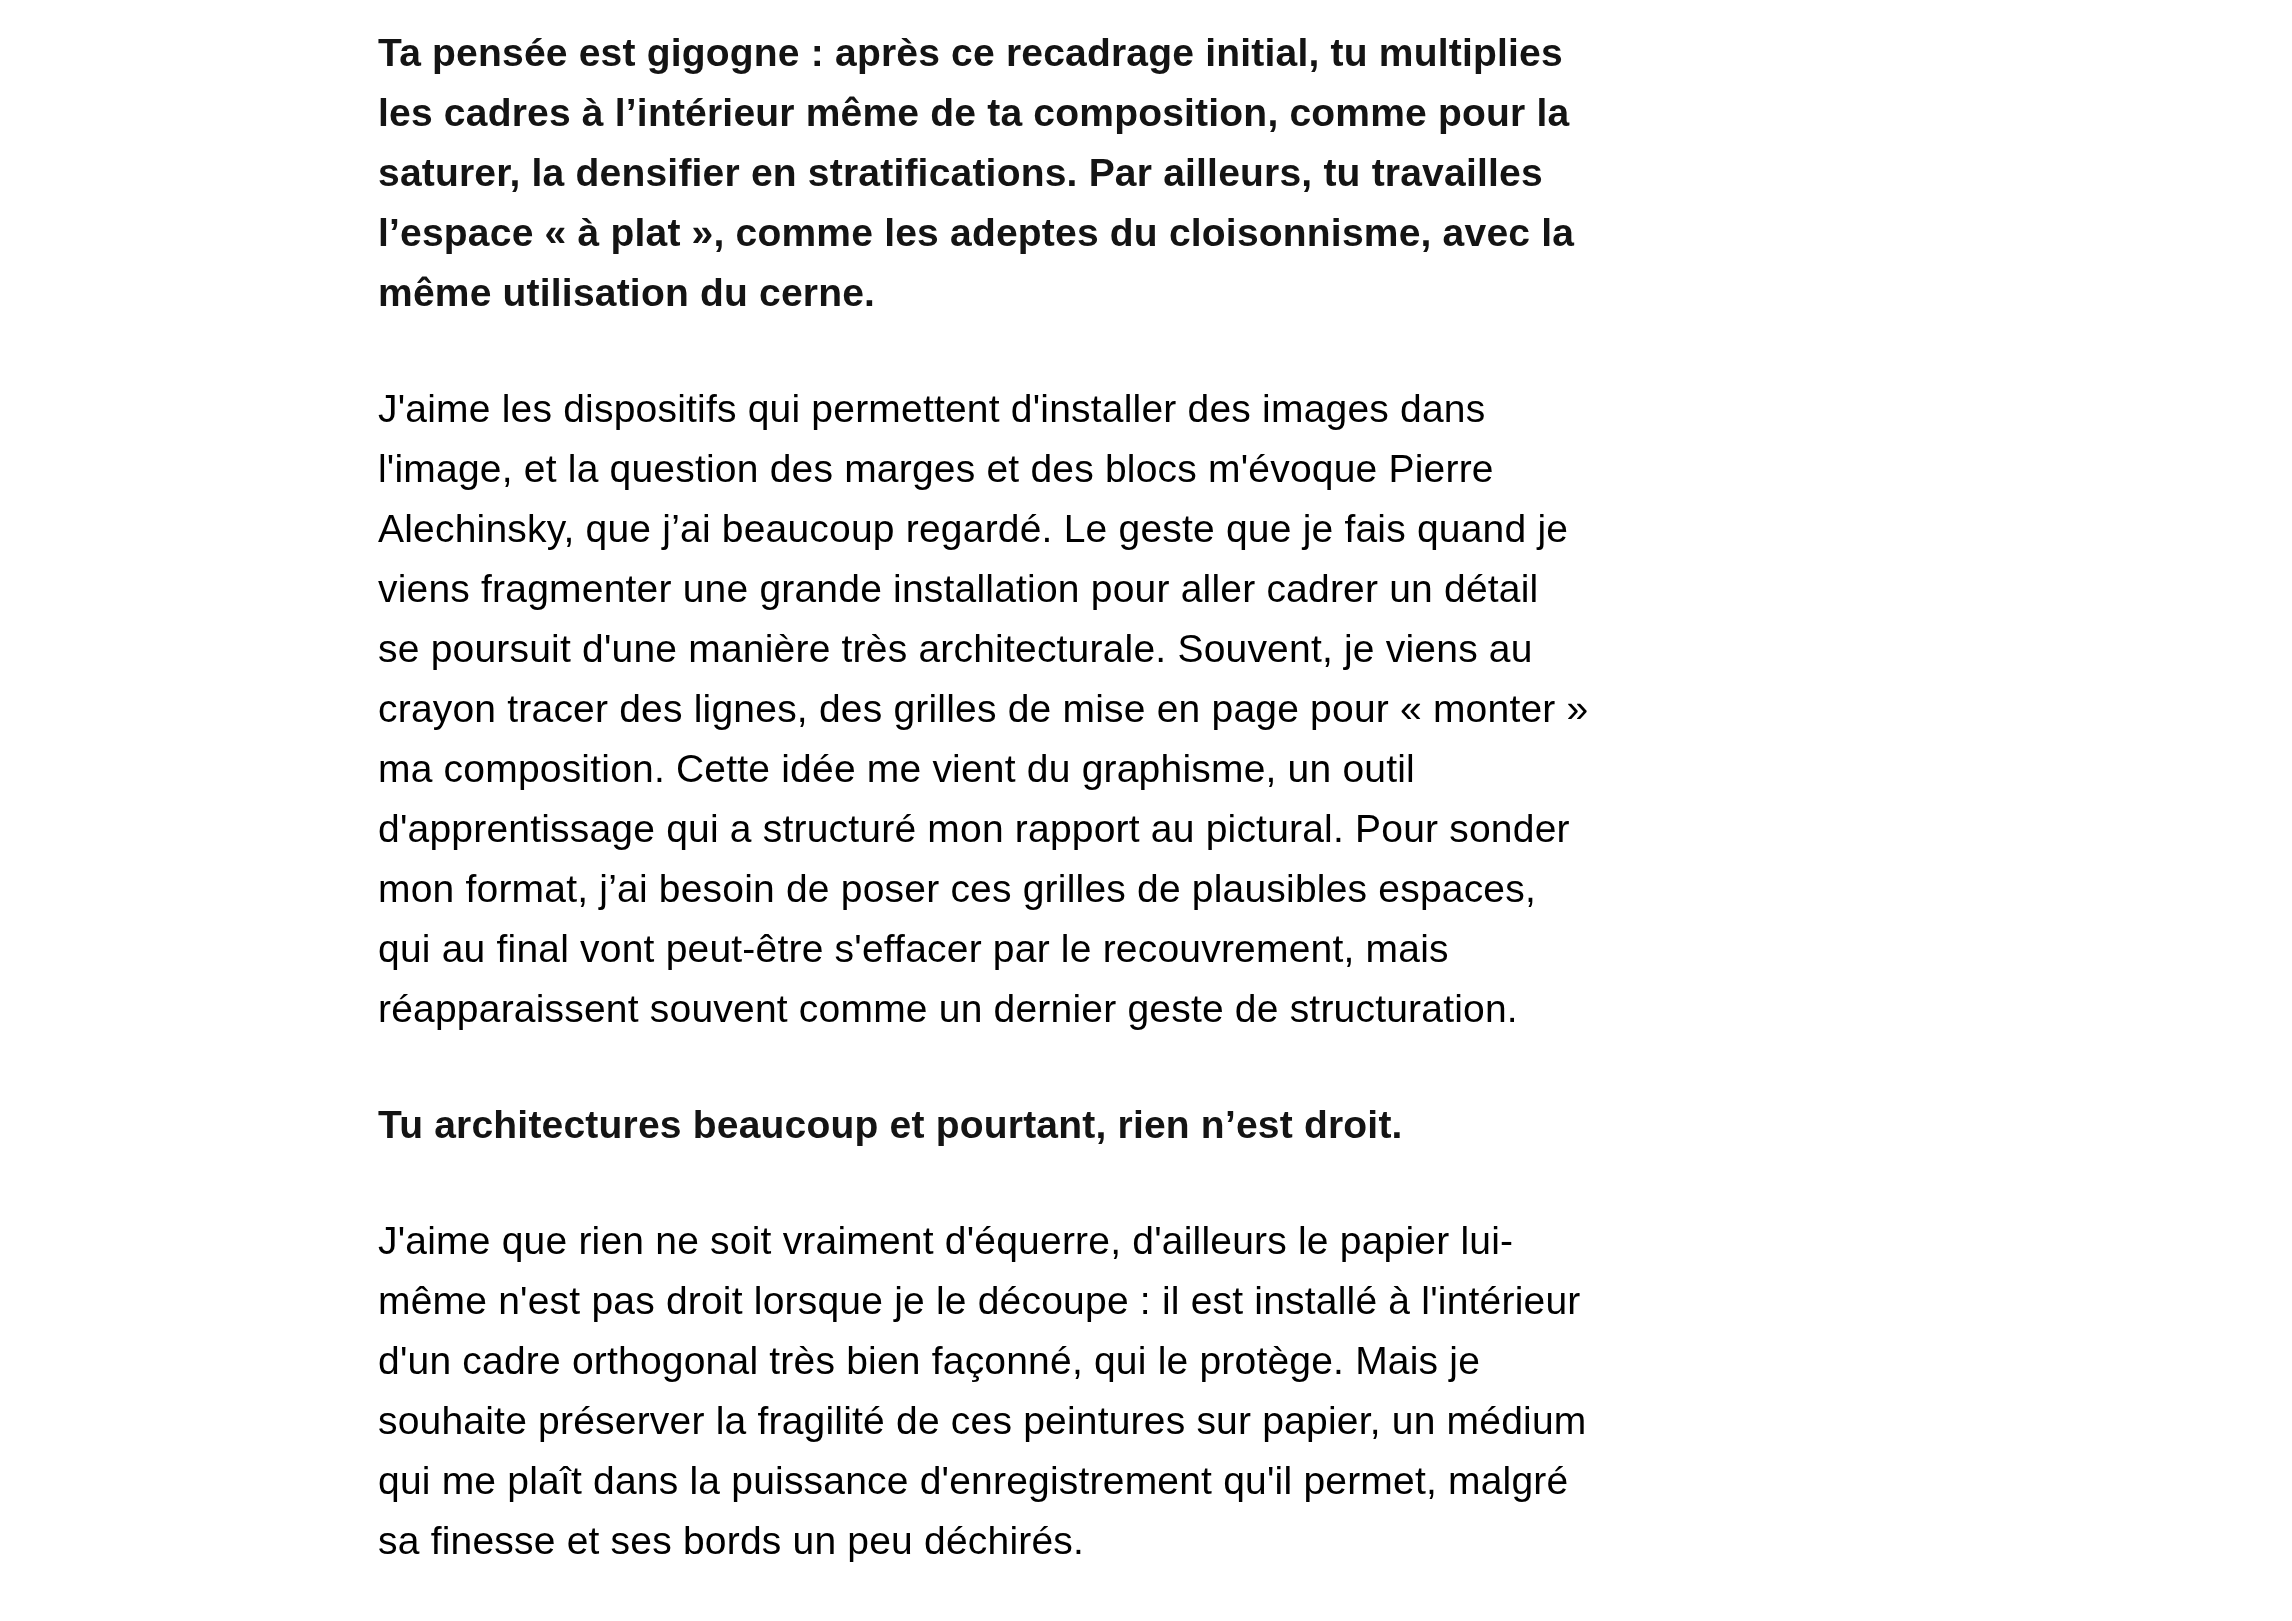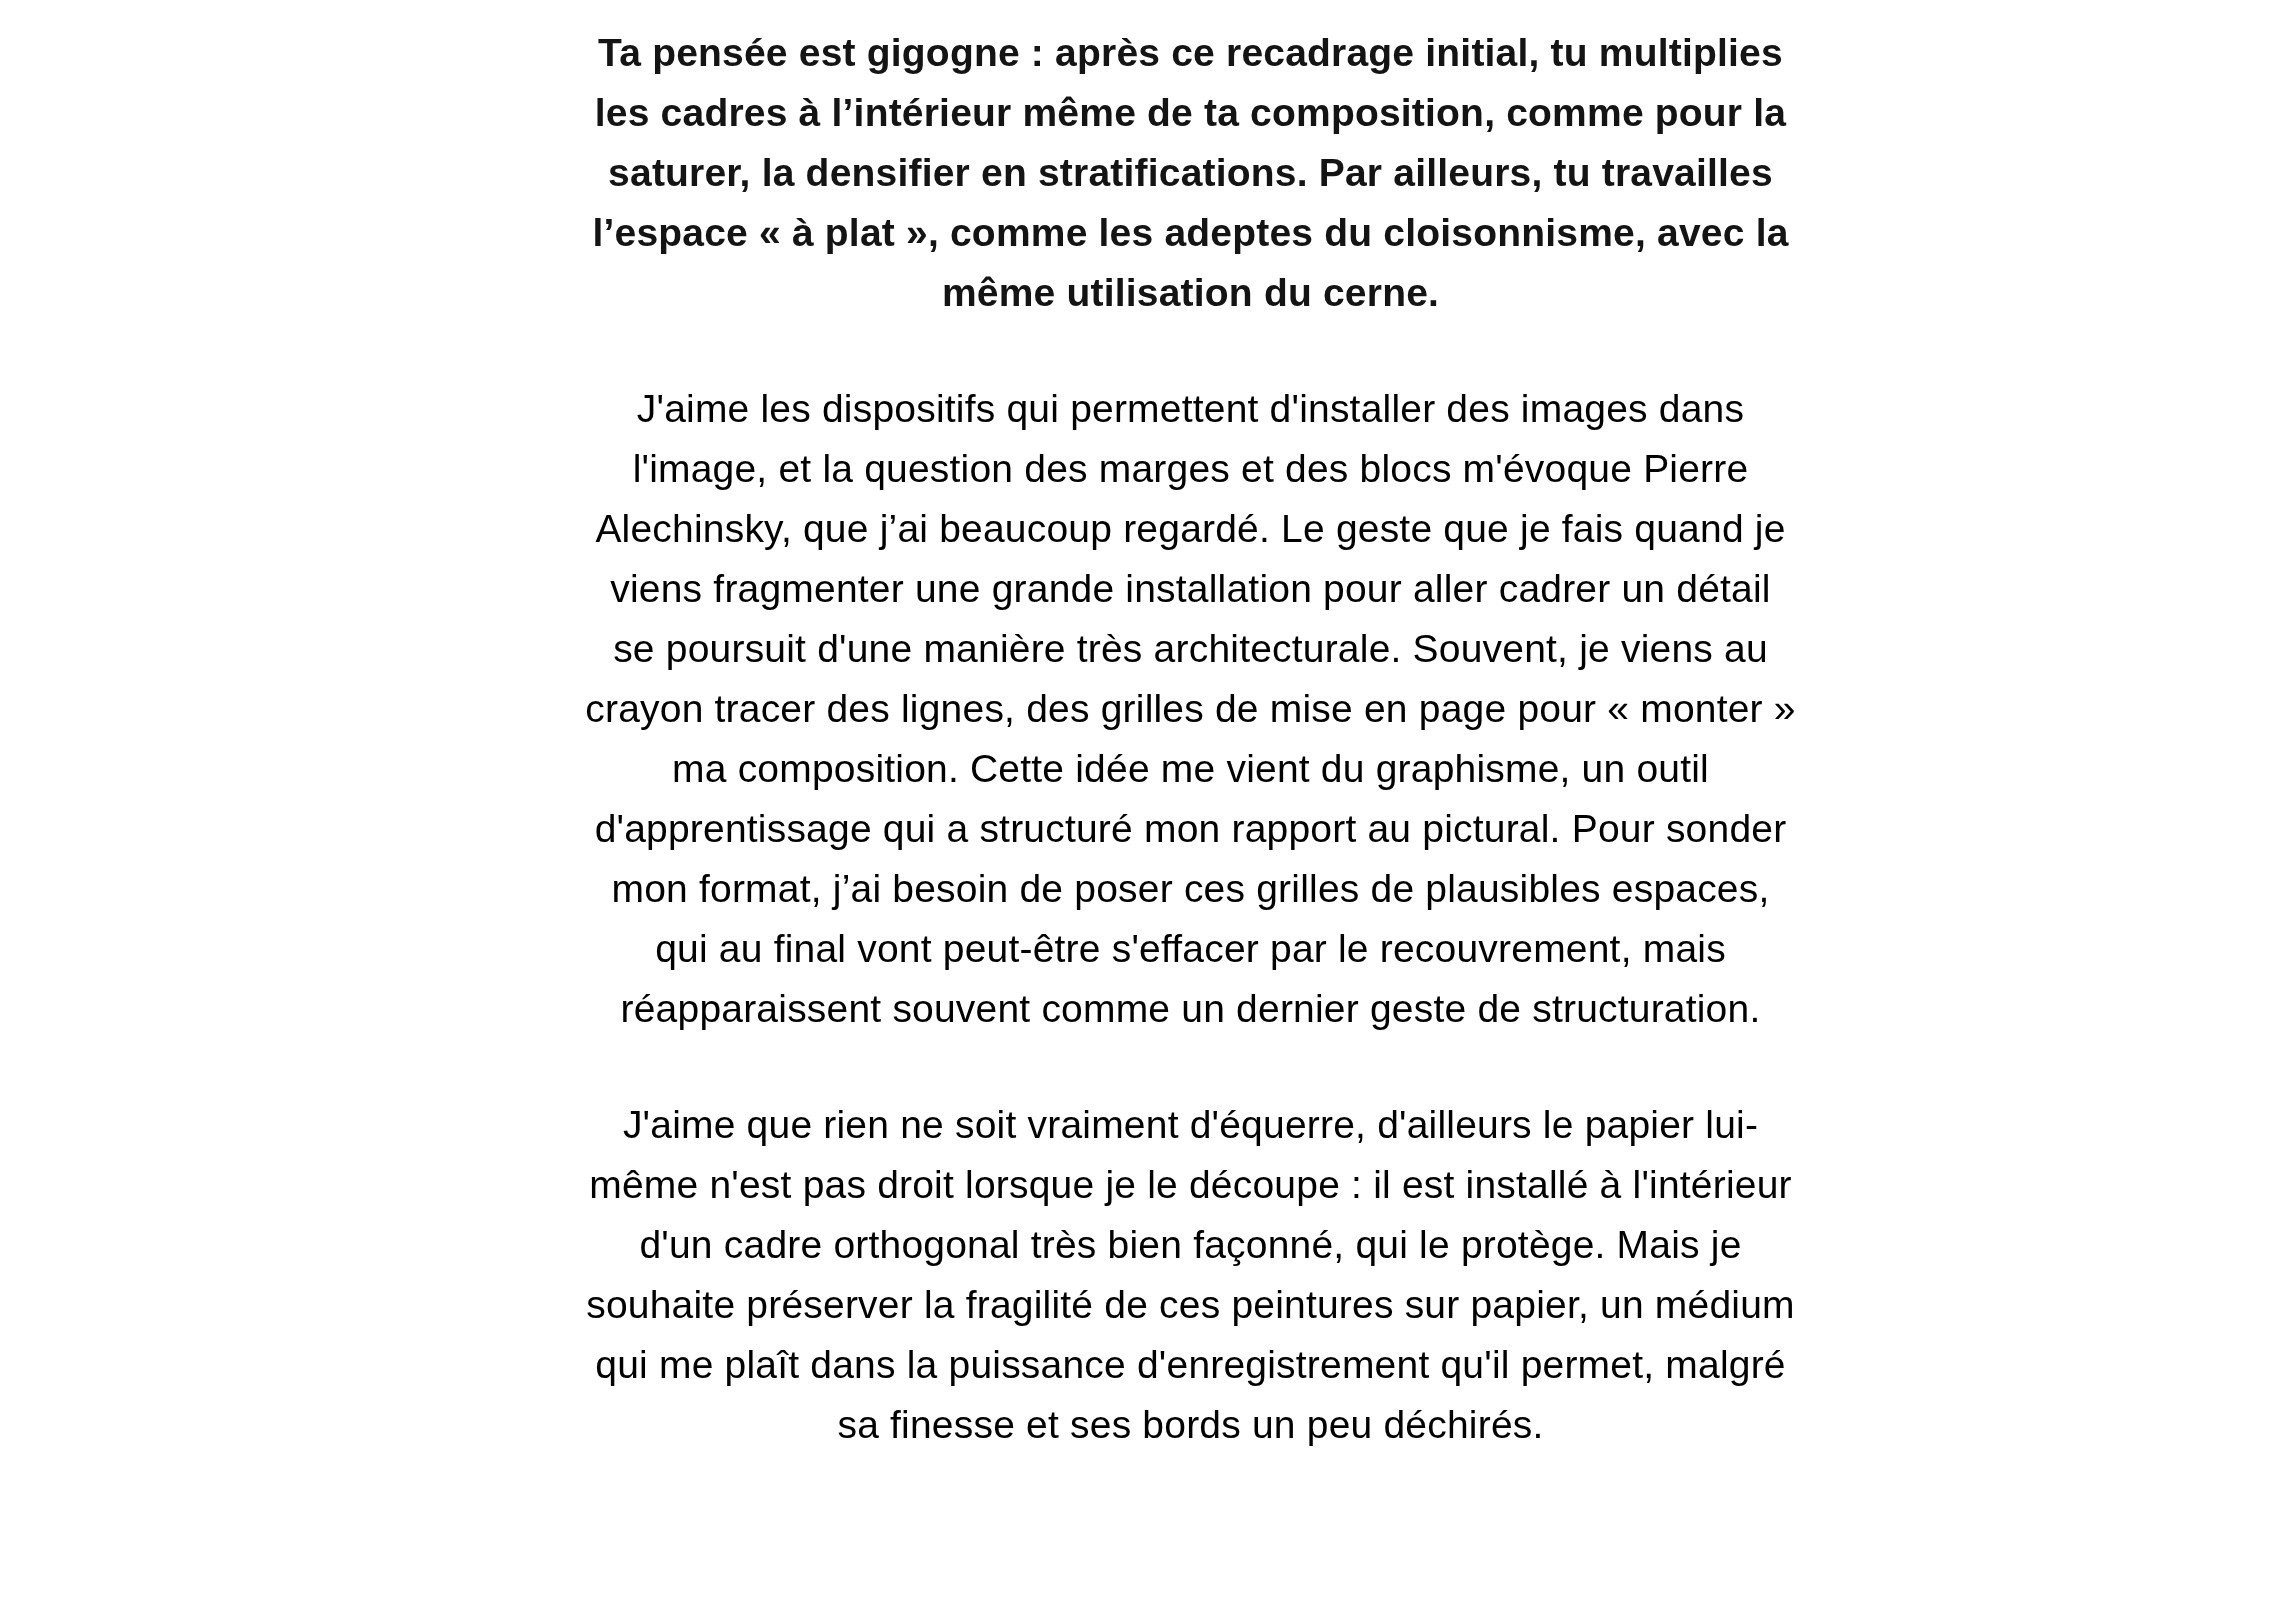--- a/index.html
+++ b/index.html
@@ -17,23 +17,22 @@
     position: absolute;
     left: 378px;
     top: 23px;
     width: 1612px;
     color: #1f1f1f;
     font-size: 39px;
     line-height: 60px;
     letter-spacing: 0.2px;
   }
   .article p {
-    margin: 0 0 56px 13px;
+    margin: 0 0 56px 0;
     white-space: pre-line; 
-    text-align: center;
   }
   .article p.question {
     font-weight: 700;
     color: #141414;
   }
   .article p.answer {
     font-weight: 400;
     color: #000000;
   }
 </style>
@@ -52,20 +51,21 @@
 Alechinsky, que j’ai beaucoup regardé. Le geste que je fais quand je
 viens fragmenter une grande installation pour aller cadrer un détail
 se poursuit d'une manière très architecturale. Souvent, je viens au
 crayon tracer des lignes, des grilles de mise en page pour « monter »
 ma composition. Cette idée me vient du graphisme, un outil
 d'apprentissage qui a structuré mon rapport au pictural. Pour sonder
 mon format, j’ai besoin de poser ces grilles de plausibles espaces,
 qui au final vont peut-être s'effacer par le recouvrement, mais
 réapparaissent souvent comme un dernier geste de structuration.</p>
 
+  <p class="question">Tu architectures beaucoup et pourtant, rien n’est droit.</p>
 
   <p class="answer">J'aime que rien ne soit vraiment d'équerre, d'ailleurs le papier lui-
 même n'est pas droit lorsque je le découpe : il est installé à l'intérieur
 d'un cadre orthogonal très bien façonné, qui le protège. Mais je
 souhaite préserver la fragilité de ces peintures sur papier, un médium
 qui me plaît dans la puissance d'enregistrement qu'il permet, malgré
 sa finesse et ses bords un peu déchirés.</p>
 </main>
 
 

